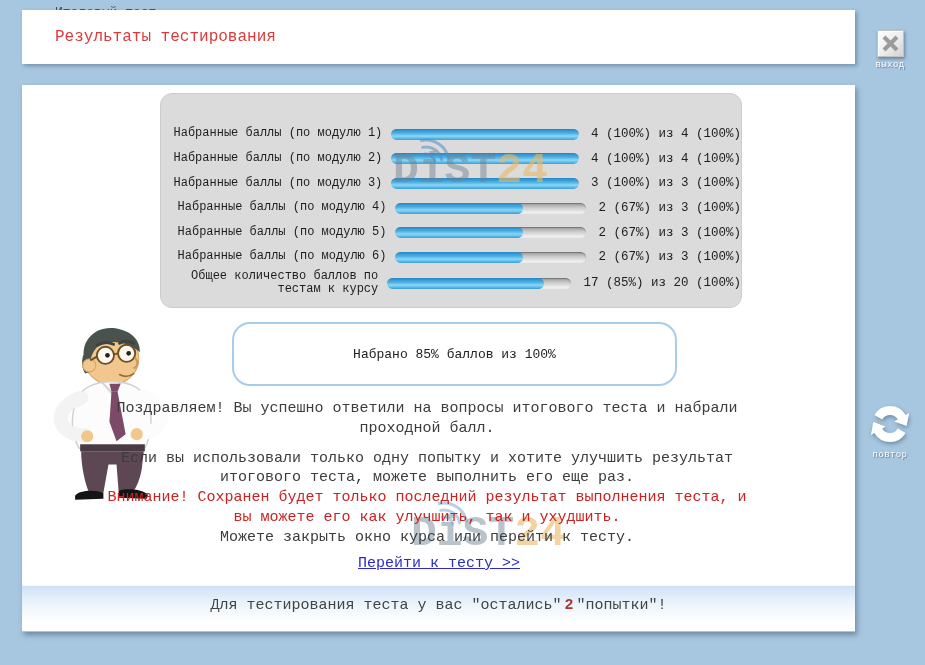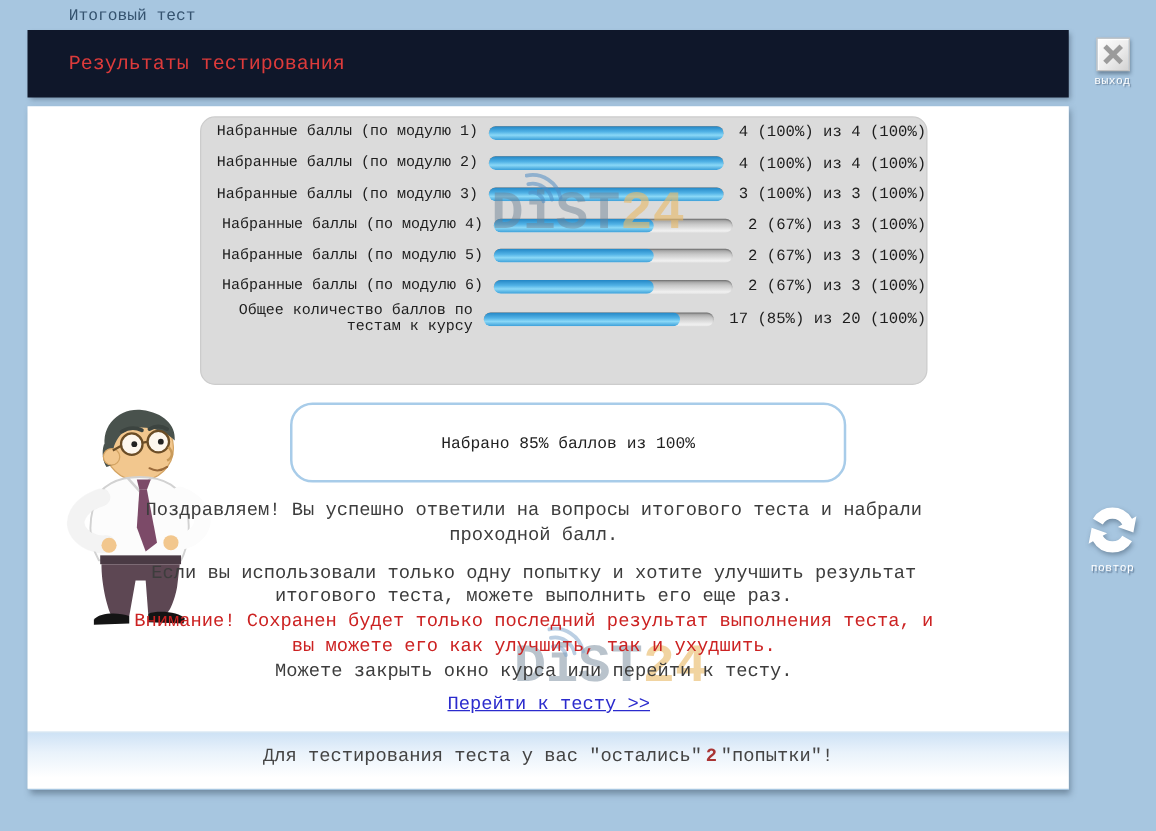--- a/index.html
+++ b/index.html
@@ -5,42 +5,42 @@
   html,body{margin:0;padding:0;}
   .stage{
     position:relative; width:925px; height:665px; overflow:hidden;
     background:#a7c6e0; font-family:Liberation Mono, monospace;
     -webkit-font-smoothing:antialiased;
   }
   
   .os-title{position:absolute; left:55px; top:5px; font-size:13px; color:#35536f;}
   
   .header-bar{
-    position:absolute; left:22px; top:24px; width:833px; height:54px;
-    background:#0f172a; box-shadow:2px 2px 4px rgba(60,80,100,.45);
+    position:absolute; left:22px; top:10px; width:833px; height:54px;
+    background:#ffffff; box-shadow:2px 2px 4px rgba(60,80,100,.45);
   }
   .header-title{position:absolute; left:33px; top:0; line-height:54px; font-size:16px; color:#dd3b3b;}
   
   .lower-wrap{
     position:absolute; left:22px; top:85px; width:833px; height:547px;
     box-shadow:2px 3px 5px rgba(60,80,100,.5);
   }
   .main-area{position:relative; width:833px; height:500px; background:#ffffff;}
   .footer-bar{
     position:relative; width:833px; height:46px; border-top:1px solid #f2f7fc;
     background:linear-gradient(180deg,#cee2f5 0%,#e9f2fb 35%,#ffffff 80%);
     text-align:center; font-size:15px; color:#444444; padding-top:0; box-sizing:border-box;
   }
   .footer-text{display:inline-block; margin-top:11px;}
   .footer-count{font-weight:bold; color:#a93434; padding:0 3px;}
   
   .results-panel{
     position:absolute; left:138px; top:8px; width:582px; height:215px;
     background:#dbdbdb; border:1px solid #cccccc; border-radius:12px; box-sizing:border-box;
-    padding-top:0;
+    padding-top:28px;
   }
   .result-row{display:flex; align-items:center; min-height:24.6px;}
   .row-label{
     width:230px; text-align:right; padding-right:9px; font-size:12px; color:#1d1d1d; line-height:1.15;
   }
   .bar{
     position:relative; width:195px; height:11px; border-radius:6px; overflow:hidden;
     background:linear-gradient(180deg,#989898 0%,#c9c9c9 40%,#efefef 85%,#e8e8e8 100%);
     box-shadow:inset 0 1px 1px rgba(0,0,0,.25);
   }

